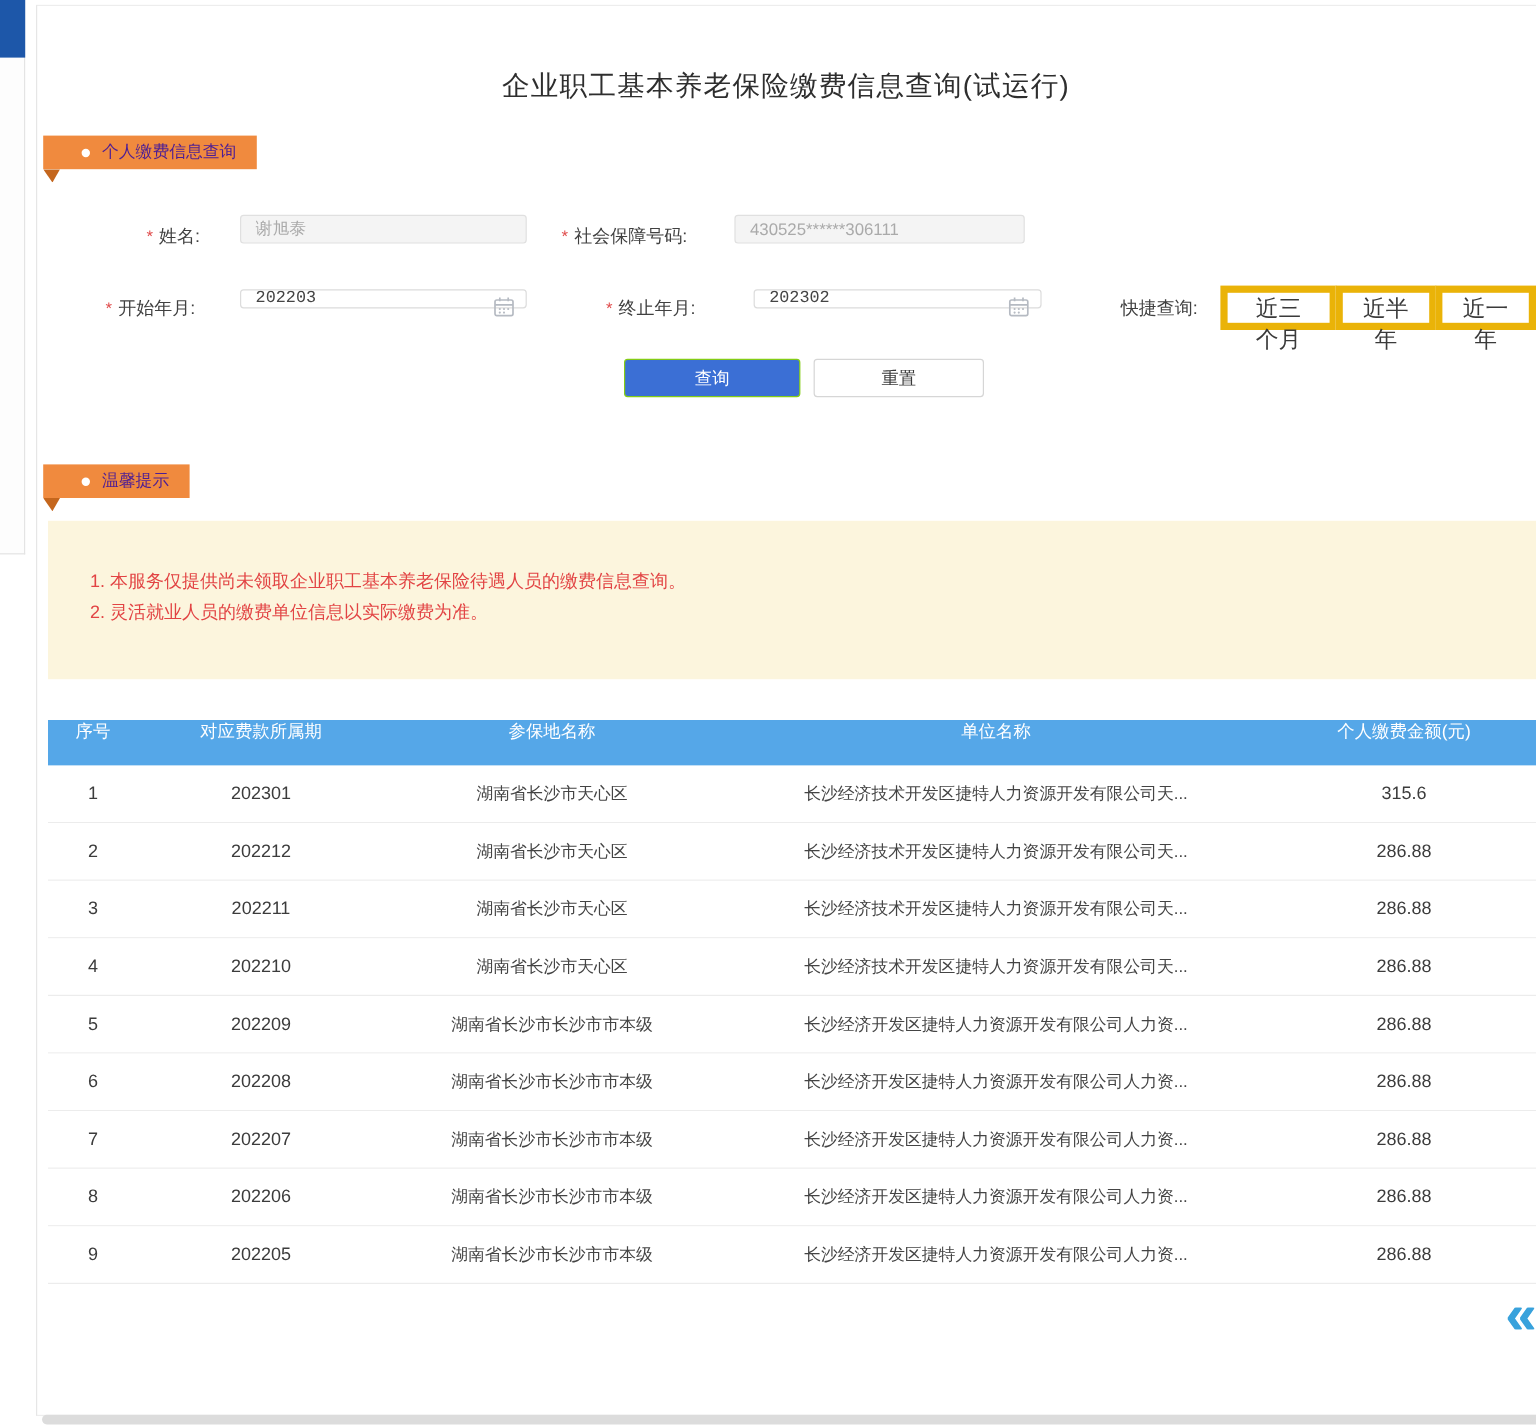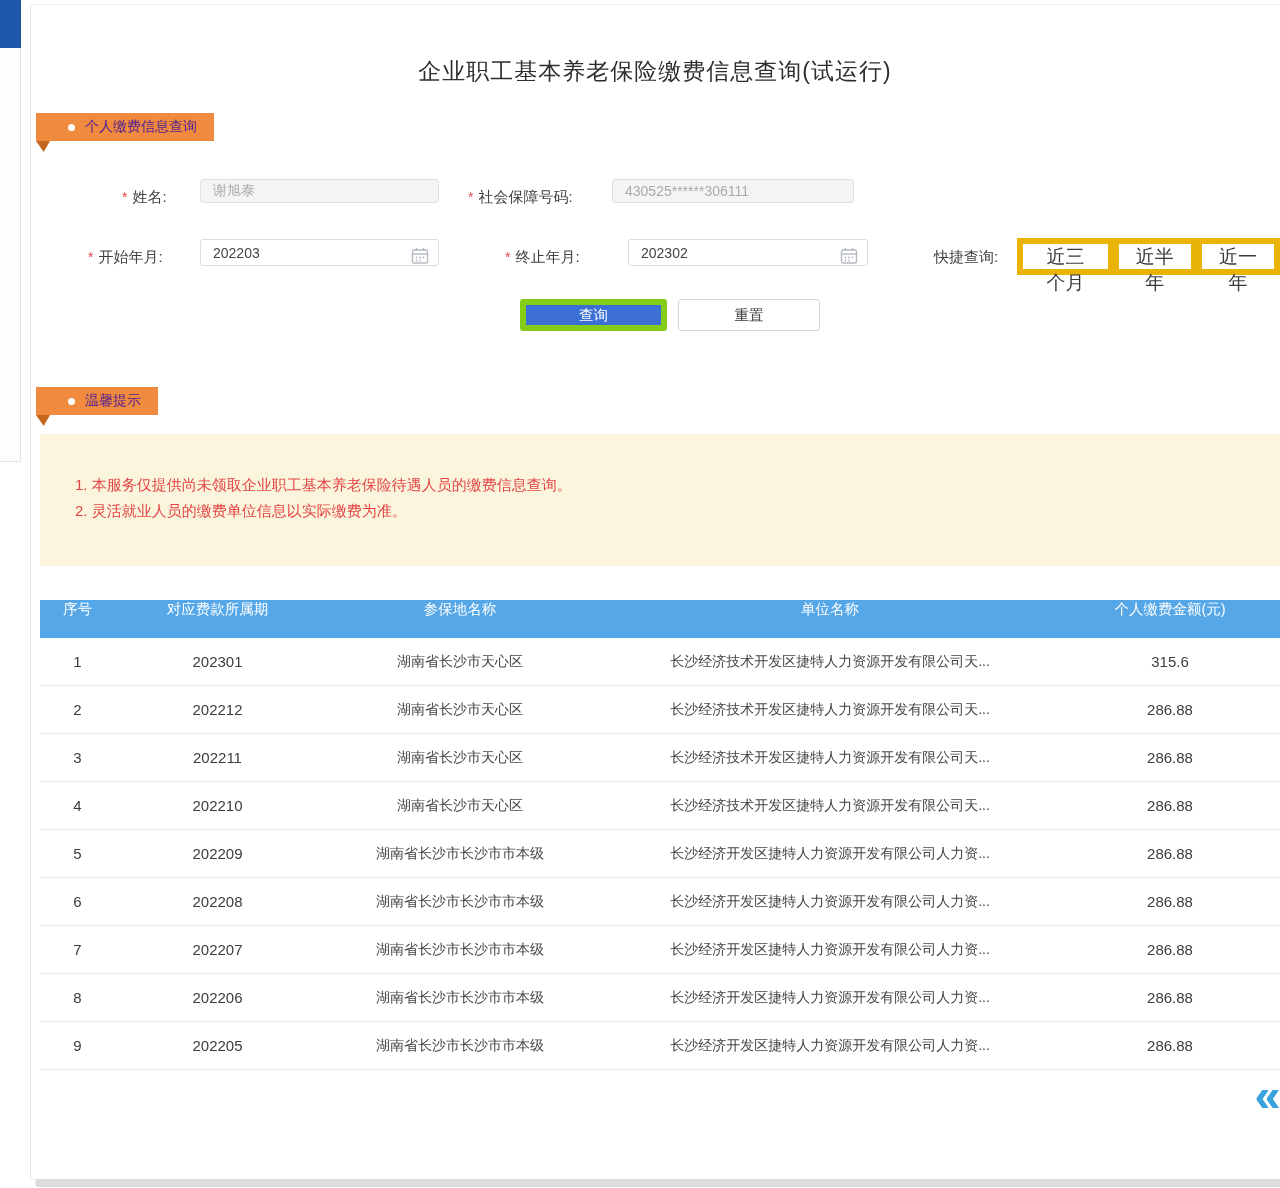--- a/index.html
+++ b/index.html
@@ -28,30 +28,30 @@
   .ribbon-query { top:113px; }
   .ribbon-tips  { top:387px; }
 
   
   .f-label { position:absolute; font-size:15px; color:#404040; white-space:nowrap; }
   .req { color:#e04b4b; margin-right:5px; font-size:14px; }
   .f-input { position:absolute; height:24px; border:1px solid #dcdcdc; border-radius:3px;
              font-size:14px; padding:0 12px; font-family:inherit; outline:none; background:#fff; color:#444; }
   .f-input.disabled { background:#f4f4f4; color:#aaaaaa; border-color:#e0e0e0; }
   .date-wrap { position:absolute; }
-  .date-wrap .f-input { position:static; width:100%; height:27px; padding-right:36px; }
+  .date-wrap .f-input { position:static; width:100%; height:16px; padding-right:36px;font-family:Liberation Mono, monospace; }
   .cal-icon { position:absolute; right:10px; top:8px; width:18px; height:18px; cursor:pointer; }
 
   .quick-label { position:absolute; left:934px; top:248px; font-size:15px; color:#404040; }
   .quick-group { position:absolute; left:1018px; top:238px; display:flex; }
   .quick-btn { height:37px; padding:0 17px; background:#fff; border:6px solid #eab308; margin-left:-1px;
                font-size:19px; color:#3a3a3a; font-family:inherit; cursor:pointer; }
 
   .btn { position:absolute; height:32px; border-radius:3px; font-size:14.5px; font-family:inherit; cursor:pointer; }
-  .btn-primary { left:520px; top:299px; width:147px; background:#3b6fd5; border:6px solid #84cc16; color:#fff; }
+  .btn-primary { left:520px; top:299px; width:147px; background:#3b6fd5; border:1px solid #84cc16; color:#fff; }
   .btn-plain   { left:678px; top:299px; width:142px; background:#fff; border:1px solid #d6d6d6; color:#3a3a3a; }
 
   
   .notice { position:absolute; left:40px; right:0; top:434px; height:132px; background:#fcf5dd; }
   .notice p { margin:0; padding-left:35px; font-size:15px; line-height:26px; color:#e24444; }
   .notice p:first-child { padding-top:38px; }
 
   
   .tbl { position:absolute; left:40px; right:0; top:600px; }
   .t-head { display:flex; align-items:flex-start; height:38px; background:#55a7e8; color:#fff;

